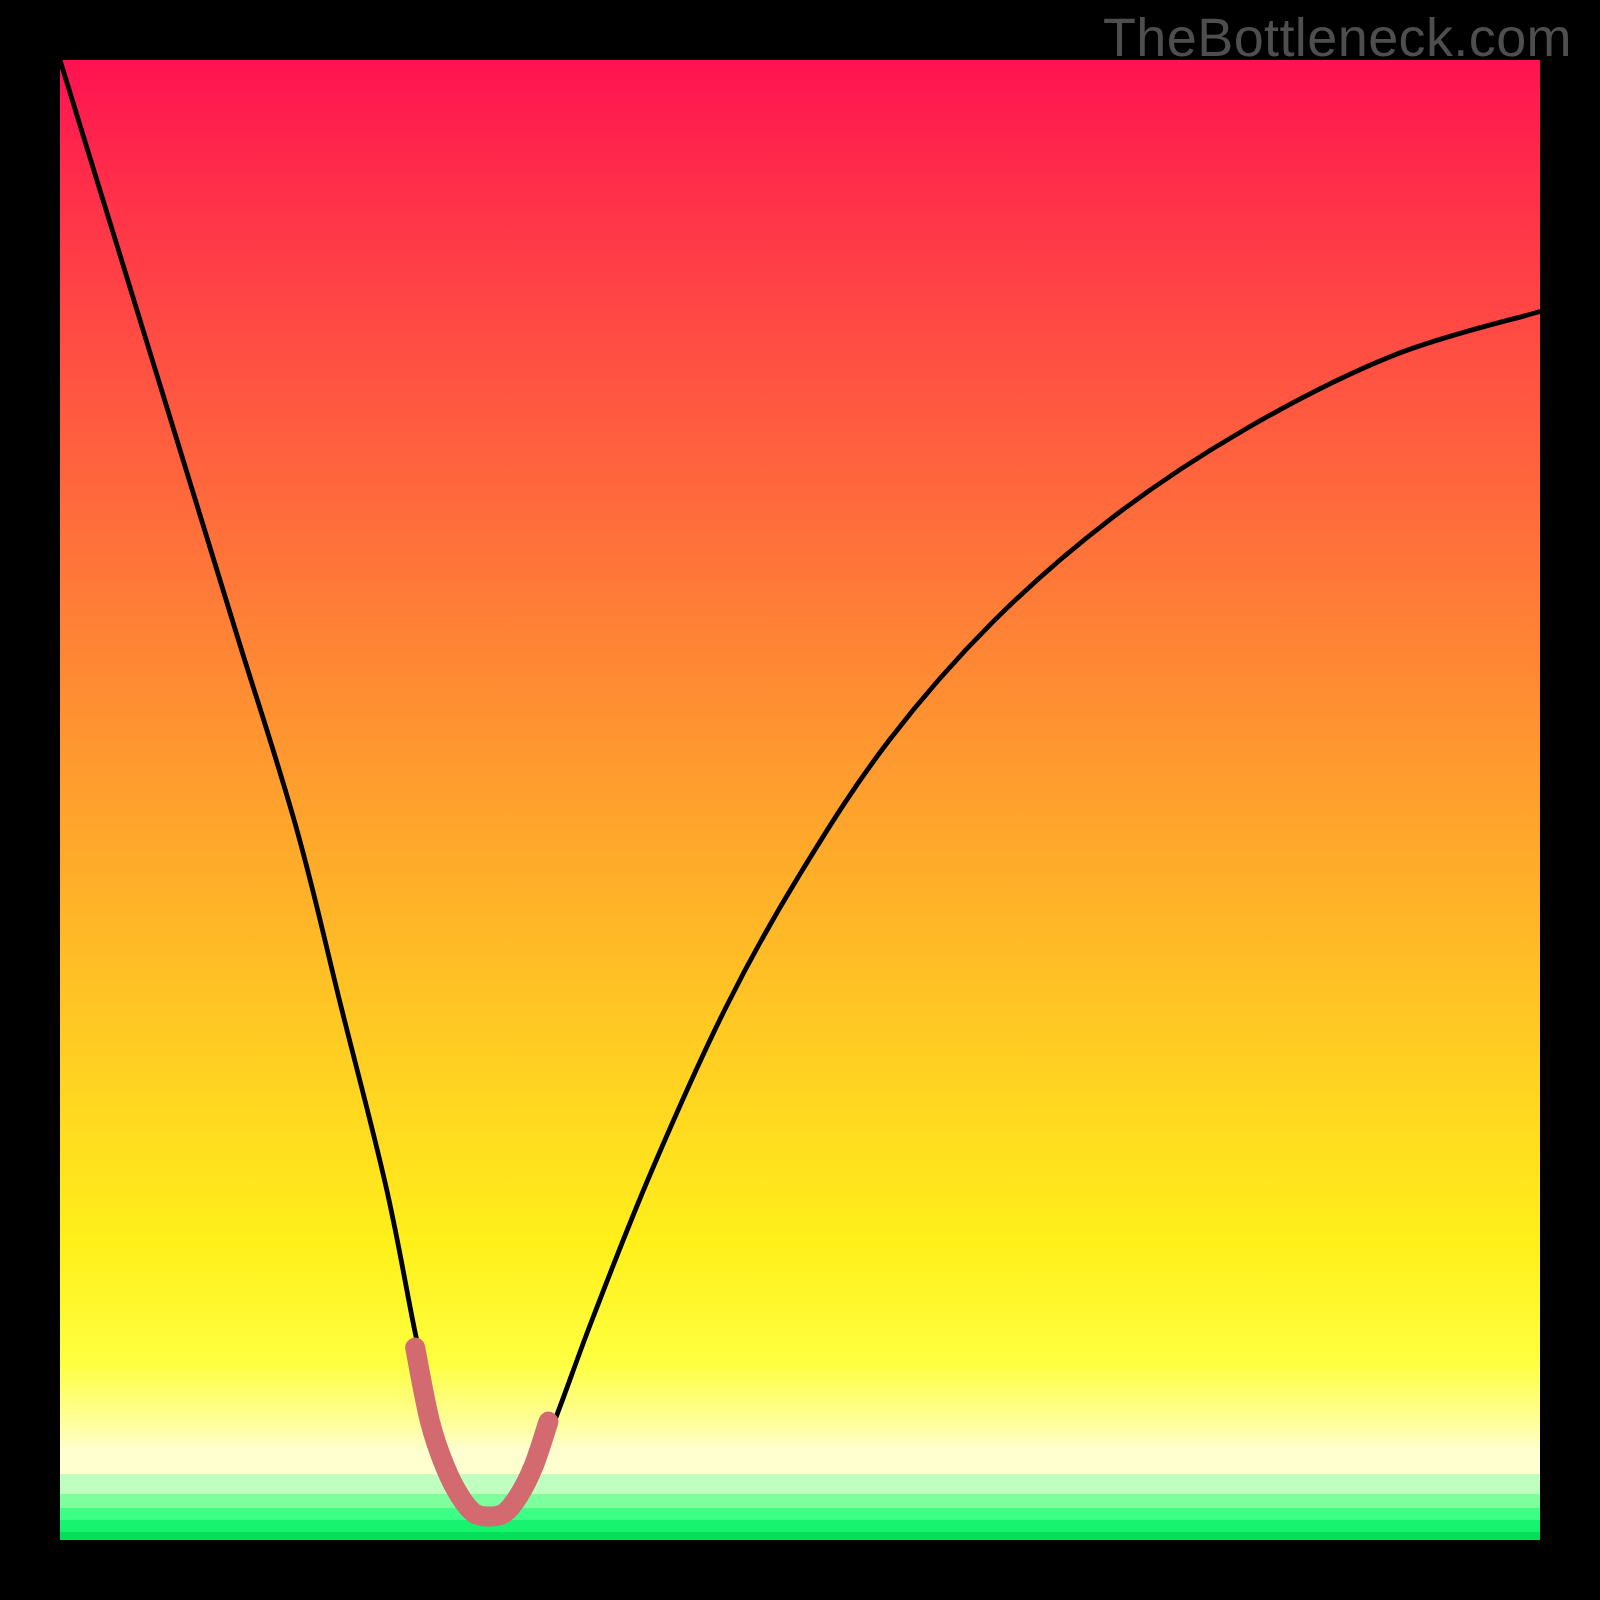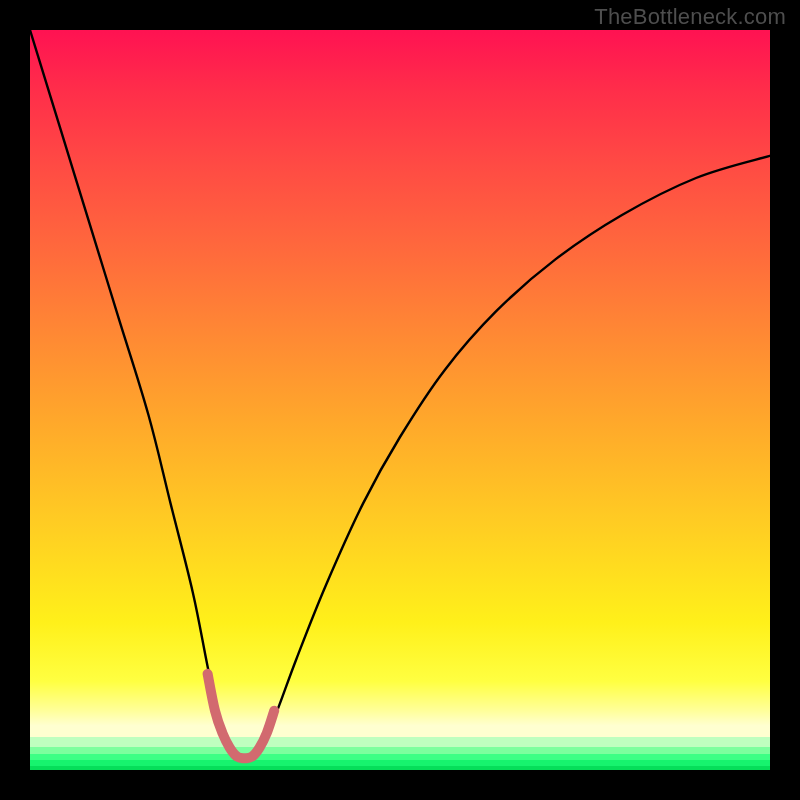--- a/index.html
+++ b/index.html
@@ -15,21 +15,21 @@
     position: relative;
     width: 800px;
     height: 800px;
     background: #000;
   }
   .watermark {
     position: absolute;
     top: 4px;
     right: 14px;
     color: #4e4e4e;
-    font-size: 22px;
+    font-size: 27px;
     font-weight: 500;
     letter-spacing: 0.2px;
     z-index: 20;
   }
   .plot {
     position: absolute;
     left: 30px;
     top: 30px;
     width: 740px;
     height: 740px;

